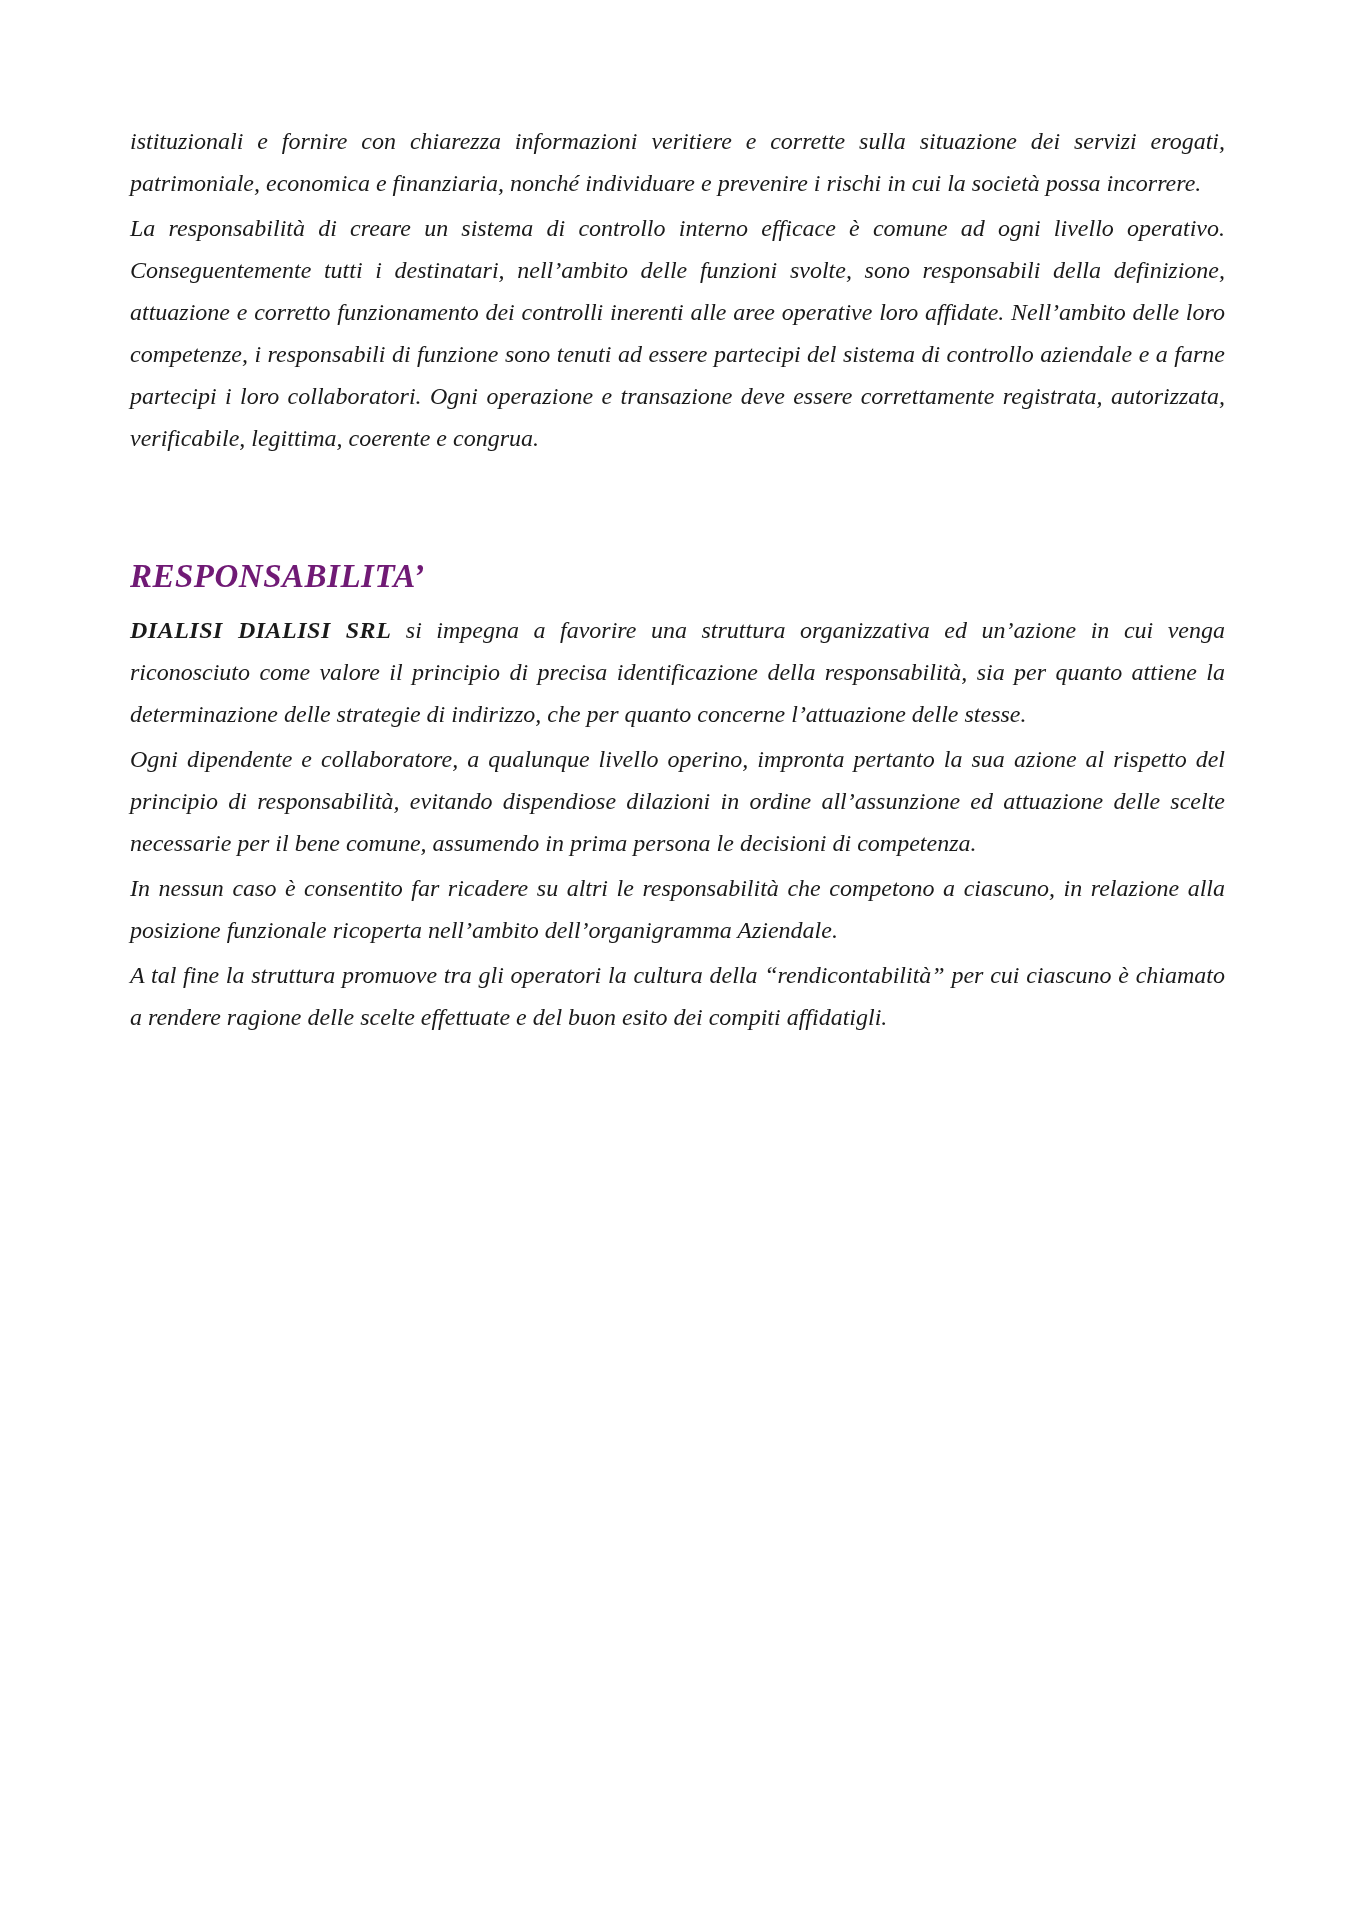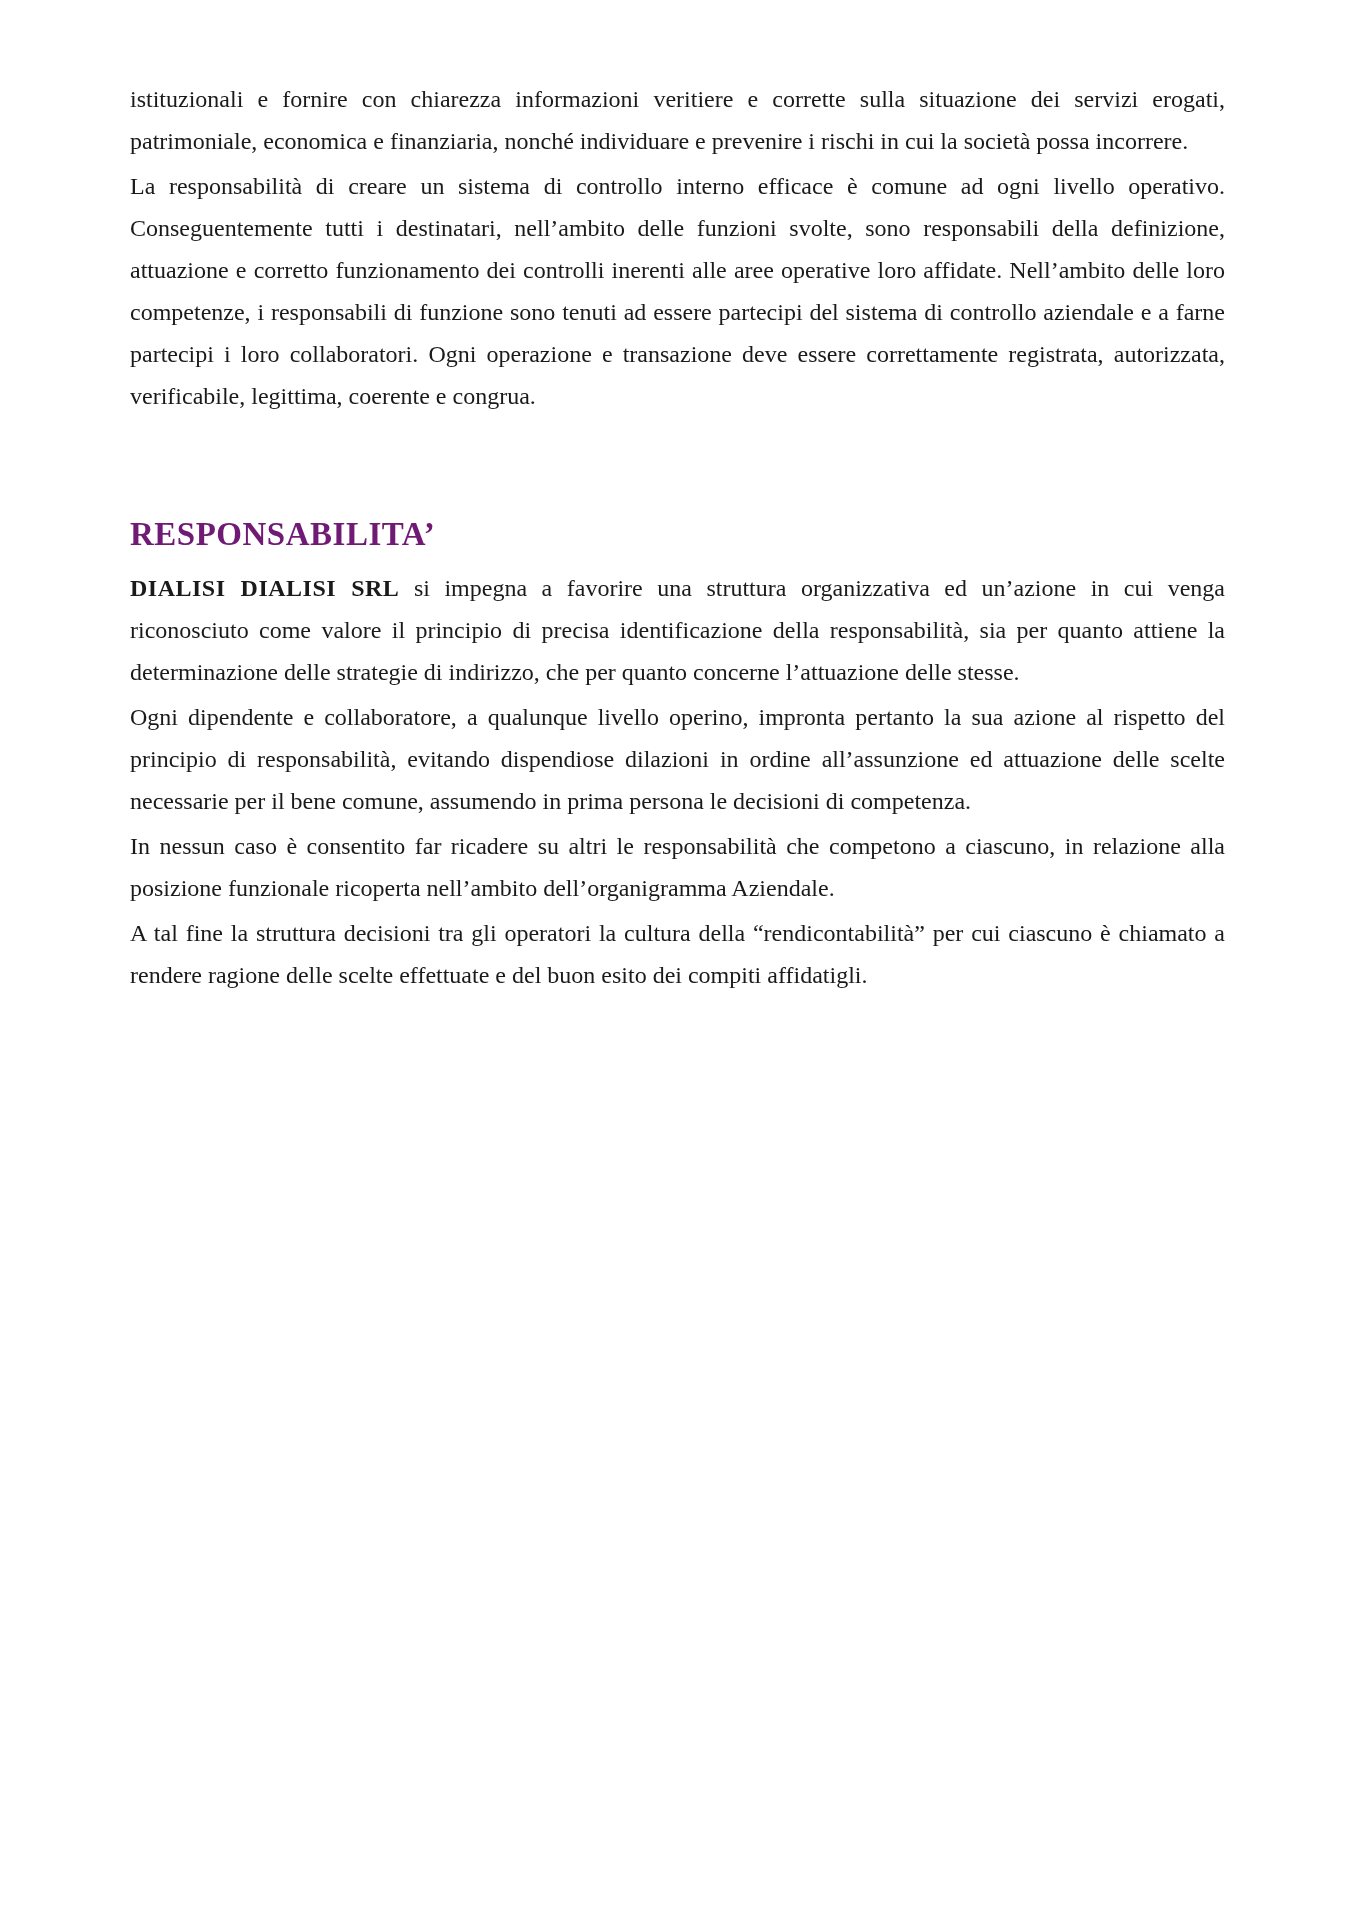--- a/index.html
+++ b/index.html
@@ -13,22 +13,23 @@
     height: 1920px;
     overflow: hidden;
     font-family: "Liberation Serif", "DejaVu Serif", serif;
   }
   .page {
     position: relative;
     box-sizing: border-box;
     width: 1357px;
     height: 1920px;
     background: #ffffff;
-    padding: 78px 132px 0 130px;
+    padding: 120px 132px 0 130px;
     color: #1a1a1a;
+    font-style: italic;
   }
   .body-text p {
     margin: 0 0 3px 0;
     font-size: 24px;
     line-height: 42px;
     text-align: justify;
     color: #1a1a1a;
   }
   .section-heading {
     margin: 94px 0 10px 0;
@@ -59,16 +60,16 @@
     <p>
       <strong class="company-name">DIALISI DIALISI SRL</strong>
       <span>si impegna a favorire una struttura organizzativa ed un’azione in cui venga riconosciuto come valore il principio di precisa identificazione della responsabilità, sia per quanto attiene la determinazione delle strategie di indirizzo, che per quanto concerne l’attuazione delle stesse.</span>
     </p>
 
 
     <p>Ogni dipendente e collaboratore, a qualunque livello operino, impronta pertanto la sua azione al rispetto del principio di responsabilità, evitando dispendiose dilazioni in ordine all’assunzione ed attuazione delle scelte necessarie per il bene comune, assumendo in prima persona le decisioni di competenza.</p>
 
     <p>In nessun caso è consentito far ricadere su altri le responsabilità che competono a ciascuno, in relazione alla posizione funzionale ricoperta nell’ambito dell’organigramma Aziendale.</p>
 
-    <p>A tal fine la struttura decisioni tra gli operatori la cultura della “rendicontabilità” per cui ciascuno è chiamato a rendere ragione delle scelte effettuate e del buon esito dei compiti affidatigli.</p>
+    <p>A tal fine la struttura promuove tra gli operatori la cultura della “rendicontabilità” per cui ciascuno è chiamato a rendere ragione delle scelte effettuate e del buon esito dei compiti affidatigli.</p>
 
   </div>
 </div>
 
 </body></html>

